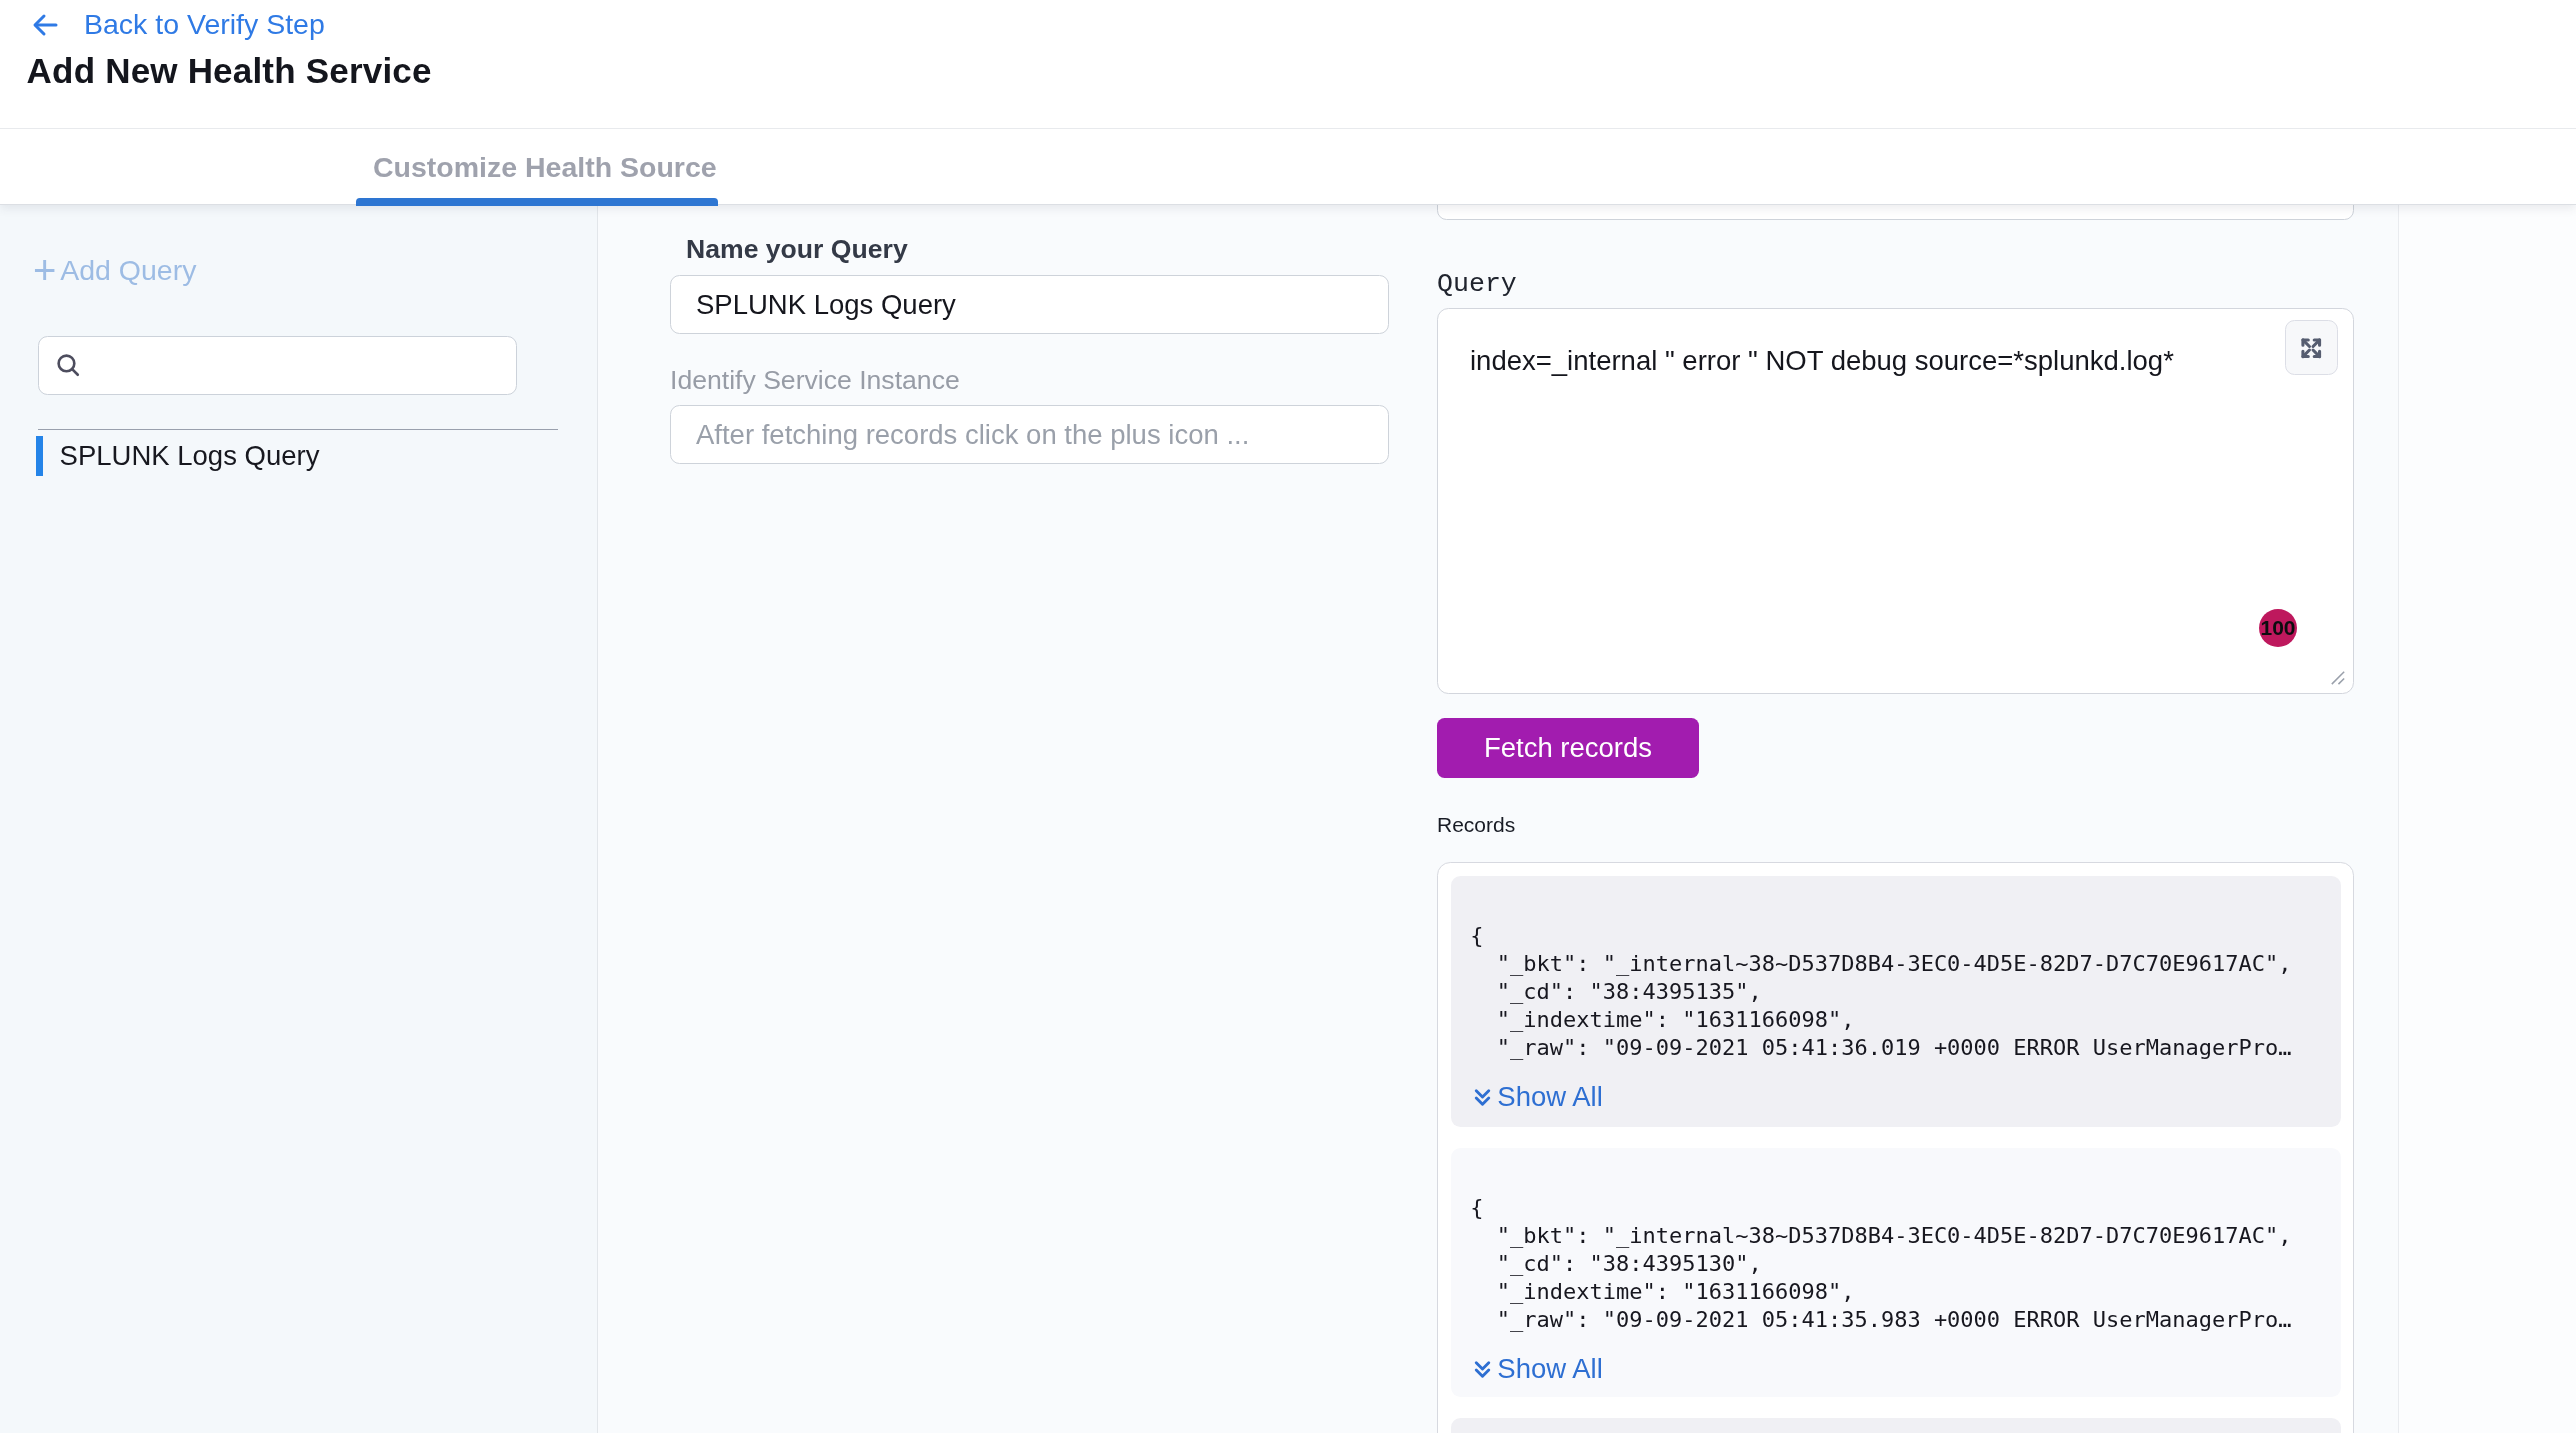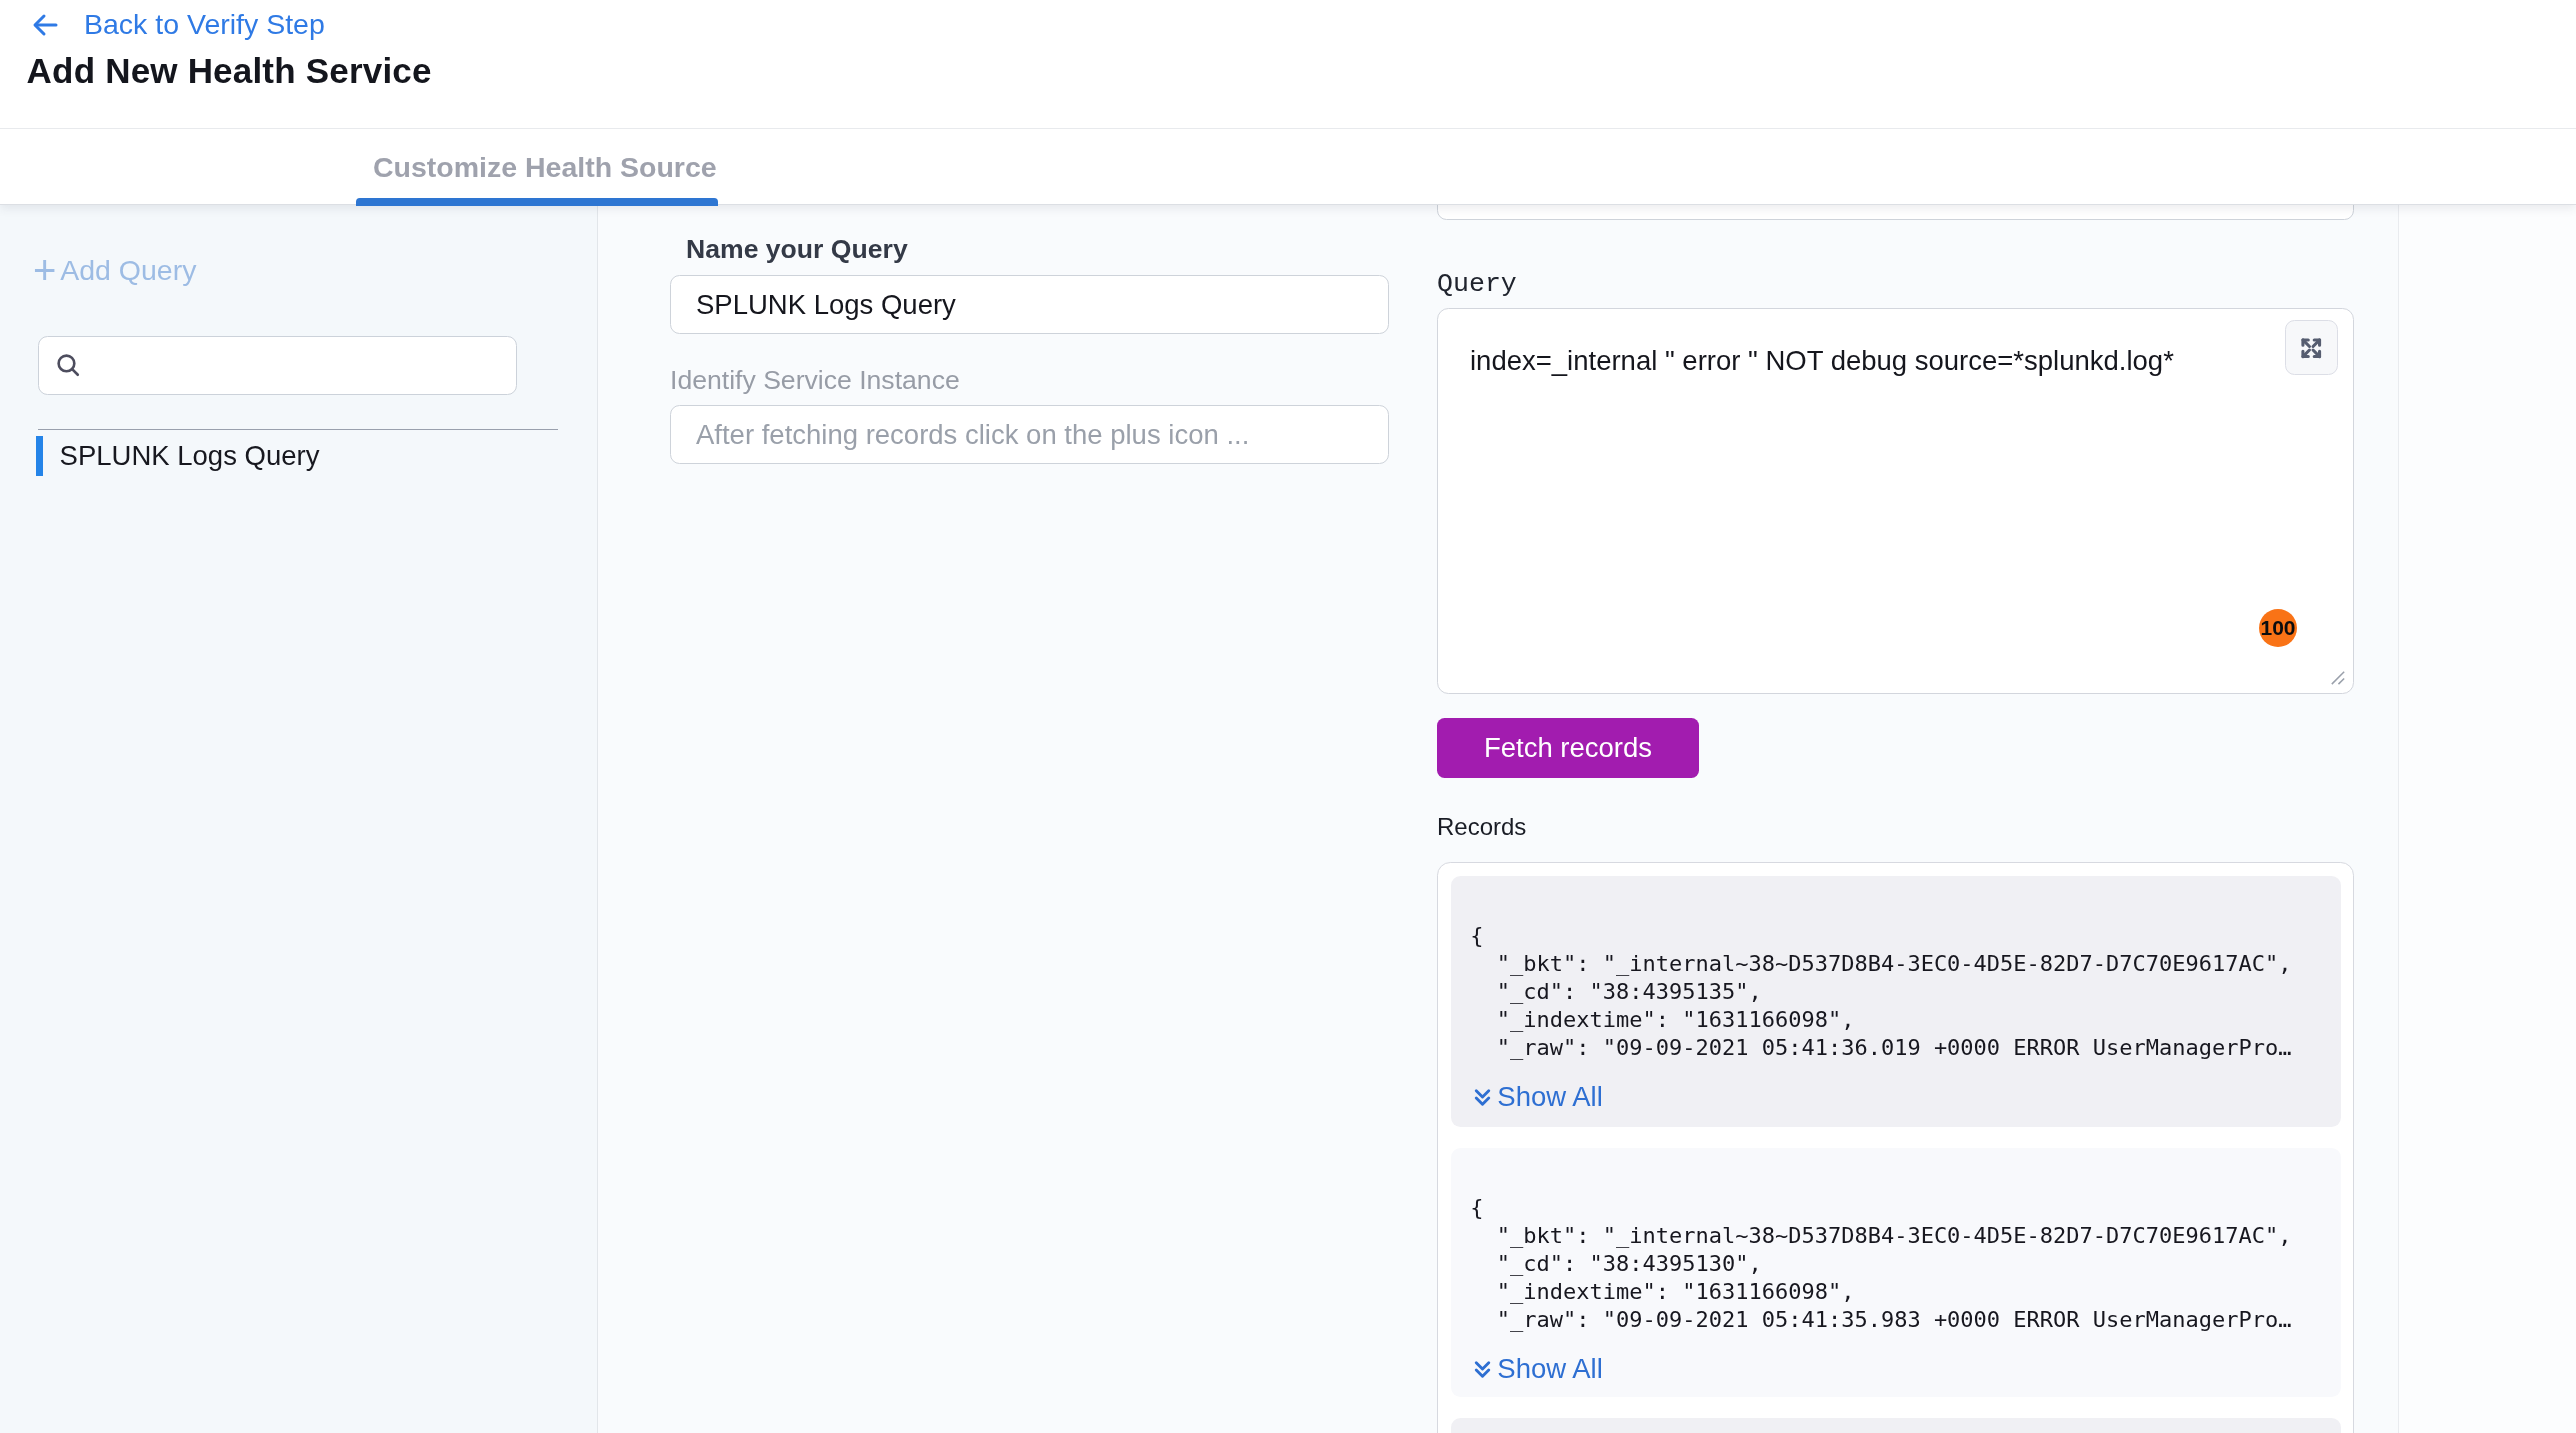--- a/index.html
+++ b/index.html
@@ -59,27 +59,27 @@
 
   .query-label { position:absolute; left:838px; top:64px; font-size:26.6px; font-weight:500; color:#20242e;font-family:Liberation Mono, monospace; }
   .query-box { position:absolute; left:838px; top:103px; width:917px; height:386px; background:#ffffff;
                border:0.9px solid #d3d6dd; border-radius:11.4px; }
   .query-textarea { position:absolute; left:0; top:0; width:100%; height:100%; border:none; background:transparent;
                resize:none; outline:none; font-family:inherit; font-size:27.5px; color:#15161d; padding:34px 114px 34px 32px;
                line-height:36px; }
   .expand-btn { position:absolute; right:15px; top:11.4px; width:53px; height:55px; background:#f7f8fa;
                 border:0.9px solid #dcdee6; border-radius:9.5px; display:flex; align-items:center; justify-content:center; cursor:pointer; }
   .count-badge { position:absolute; right:56px; bottom:46px; width:38px; height:38px; border-radius:50%;
-                 background:#f97316; display:flex; align-items:center; justify-content:center;
+                 background:#be185d; display:flex; align-items:center; justify-content:center;
                  font-size:21px; font-weight:700; color:#0c0d0f; }
   .resize-grip { position:absolute; right:5.7px; bottom:5.7px; width:19px; height:19px; cursor:nwse-resize; }
 
   .fetch-btn { position:absolute; left:838px; top:513px; width:262px; height:60px; background:#a21caf; border:none;
                border-radius:7.6px; color:#ffffff; font-size:27.5px; font-weight:500; font-family:inherit; cursor:pointer; }
-  .records-label { position:absolute; left:838px; top:608px; font-size:24px; font-weight:500; color:#191c25; }
+  .records-label { position:absolute; left:838px; top:608px; font-size:21px; font-weight:500; color:#191c25; }
   .records-container { position:absolute; left:838px; top:657px; width:917px; height:807px; background:#ffffff;
                        border:0.9px solid #d7d9e0; border-radius:13.3px; padding:13.3px; }
   .record-card { width:890px; border-radius:9.5px; padding:46px 19px 0 19px; }
   .card-a { background:#f0f0f4; height:251px; }
   .card-b { background:#f8f9fc; height:249px; margin-top:21px; }
   .card-c { background:#f0f0f4; height:133px; margin-top:21px; }
   .rec-line { font-family:"DejaVu Sans Mono","Liberation Mono",monospace; font-size:22px; line-height:28px;
               color:#17171f; white-space:pre; overflow:hidden; }
   .show-all { display:inline-flex; align-items:center; gap:2px; margin-top:19px; cursor:pointer; }
   .show-all .show-all-text { font-size:27.5px; color:#2e6fd2; }

